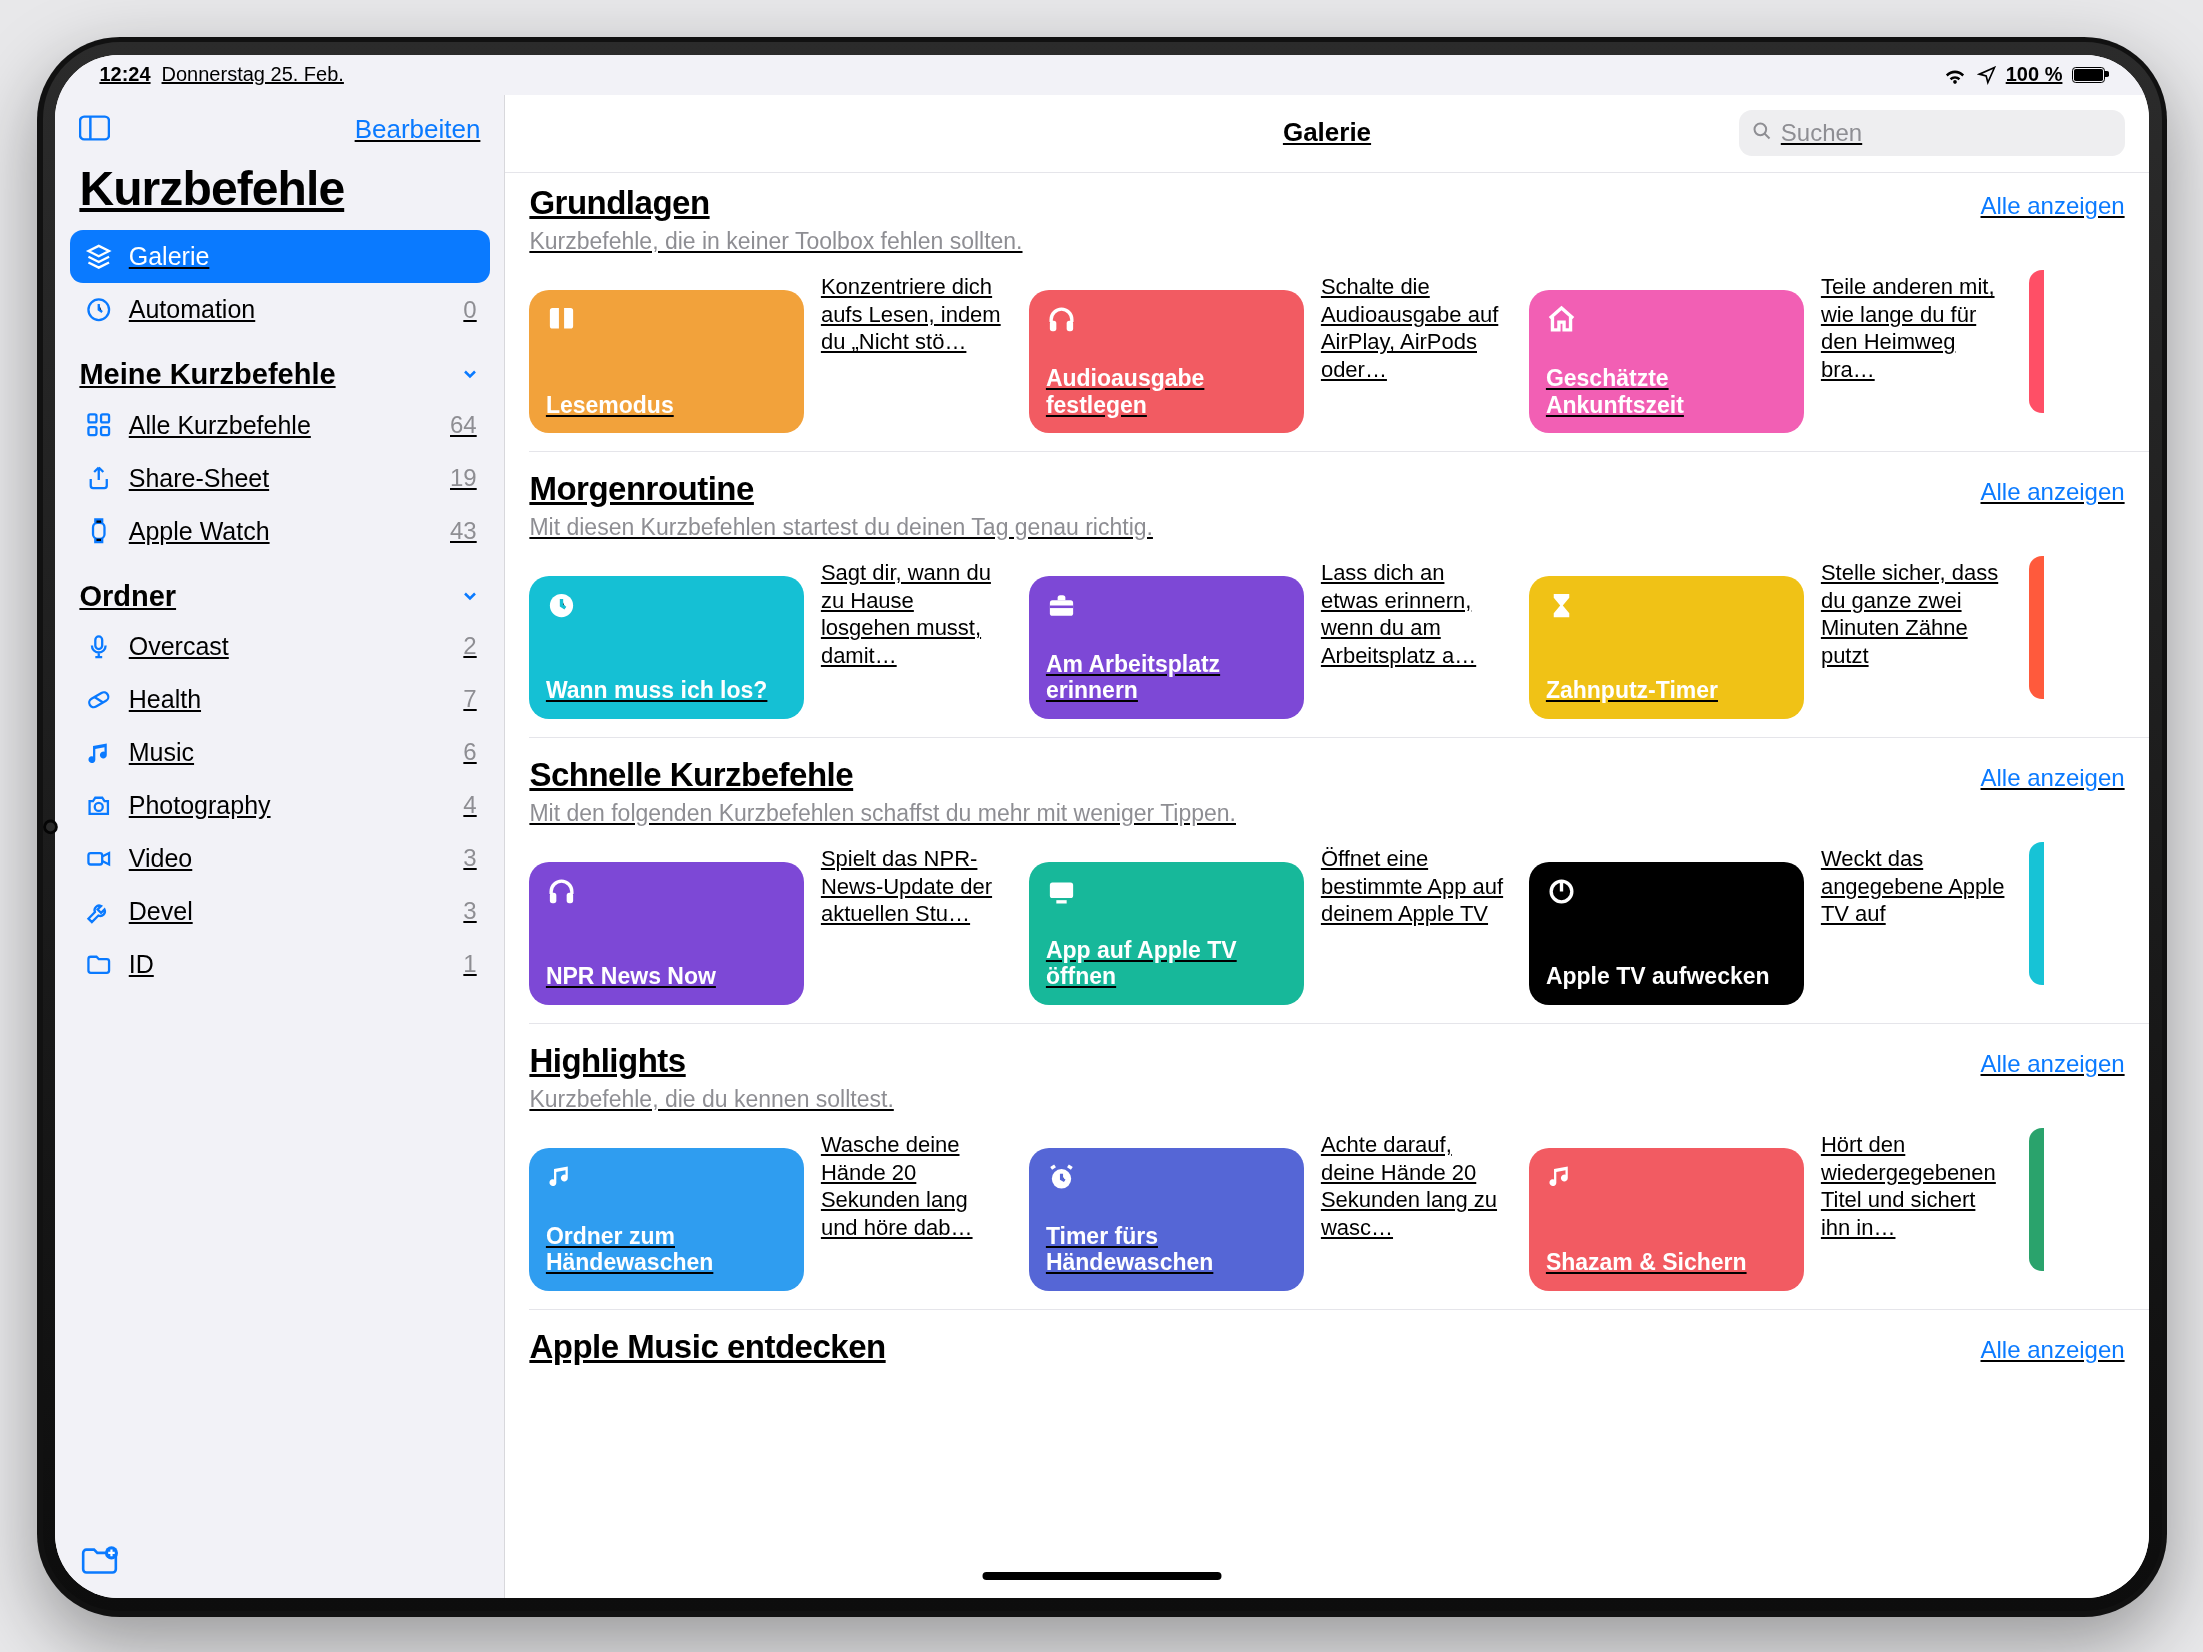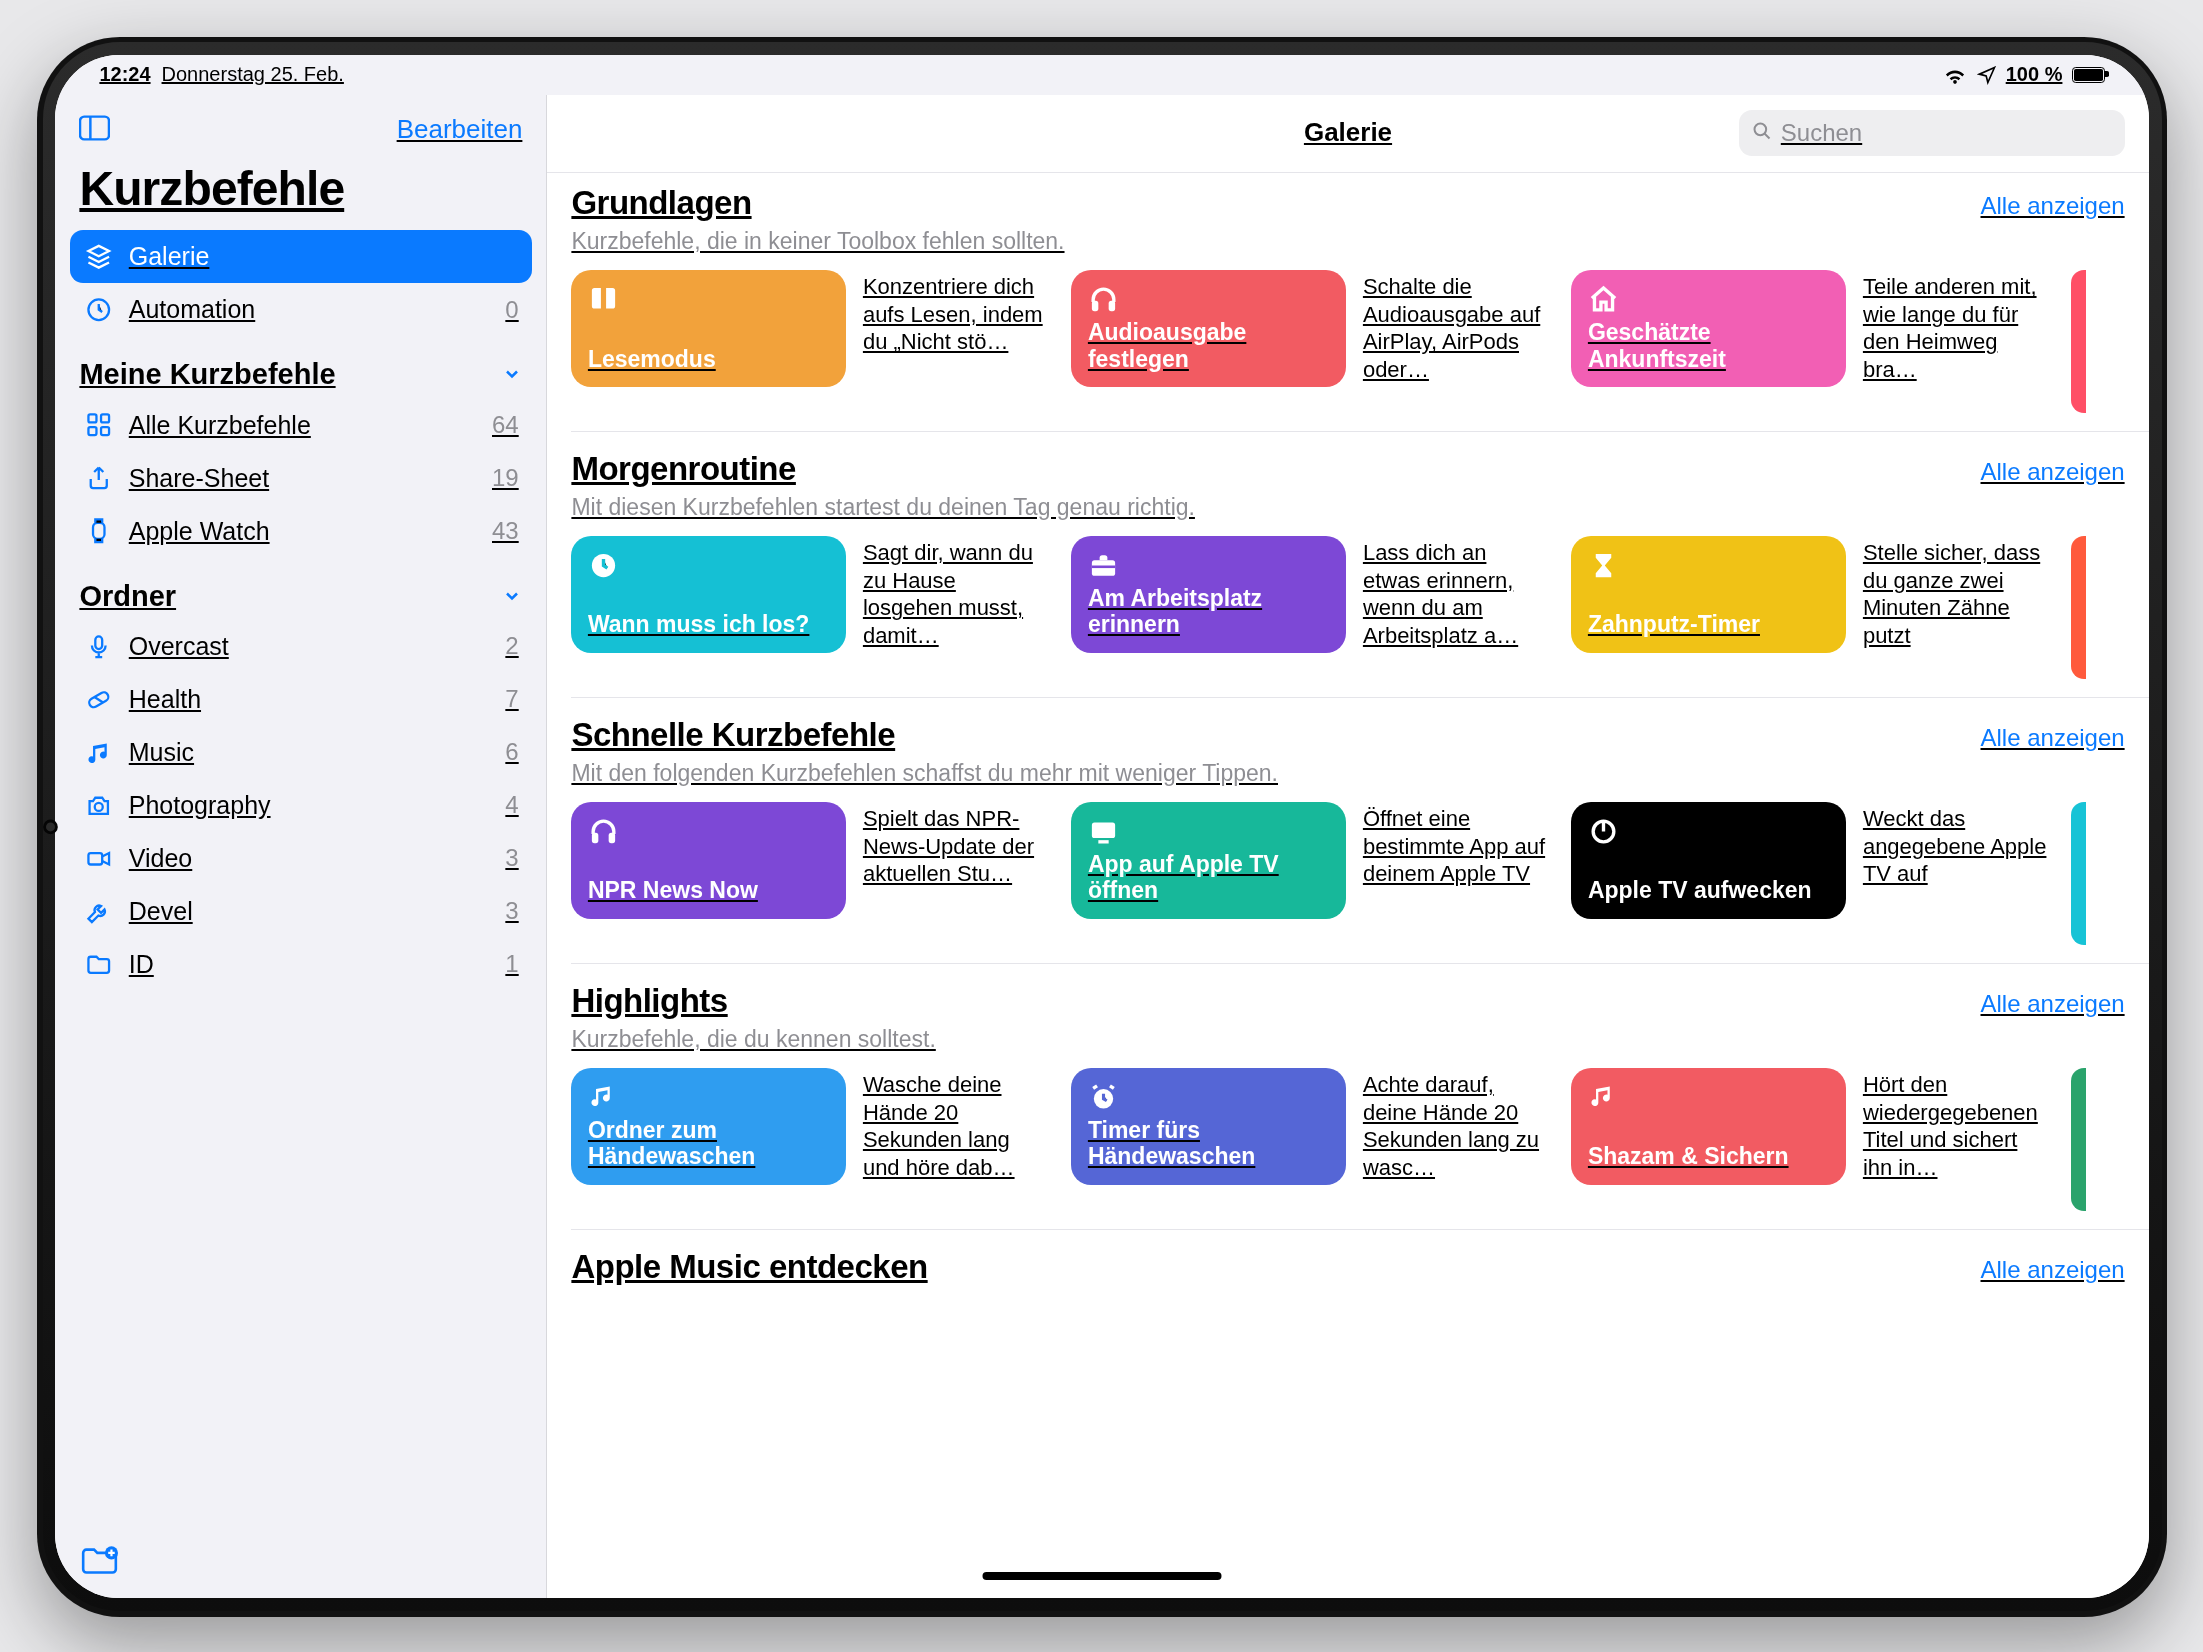--- a/index.html
+++ b/index.html
@@ -71,21 +71,21 @@
   .battery-body::after{content:"";position:absolute;right:-5.5px;top:3.7px;width:3.7px;height:5.5px;background:#000;border-radius:0 1.8px 1.8px 0;}
   .battery-fill{position:absolute;left:0.9px;top:0.9px;bottom:0.9px;right:0.9px;background:#000;border-radius:1.8px;}
 
   
   .app {
     flex: 1;
     display: flex;
     min-height: 0;
   }
   .sidebar {
-    width: 492px;
+    width: 450px;
     background: #f2f2f7;
     border-right: 0.9px solid #d8d8dc;
     display: flex;
     flex-direction: column;
     position:relative;
   }
   .sidebar-top {
     display: flex;
     align-items: center;
     justify-content: space-between;
@@ -144,23 +144,23 @@
   .section{border-top:0.9px solid #e5e5ea;padding-top:18.4px;margin-top:18.4px;padding-right:24px;}
   .section:first-child{border-top:none;margin-top:0;padding-top:5.5px;}
   .section-head{display:flex;align-items:baseline;justify-content:space-between;margin-bottom:3.7px;padding-right:0;}
   .section-title{font-size:33px;font-weight:800;letter-spacing:-0.5px;}
   .section-all{color:#0a7aff;font-size:24px;}
   .section-sub{font-size:23px;color:#8e8e93;margin:5.5px 0 14.7px;}
 
   .cards-row{display:flex;gap:22px;overflow:hidden;}
   .card{display:flex;gap:16.5px;align-items:flex-start;width:478px;flex:0 0 auto;}
   .card-tile{
-    width:275px;height:117px;border-radius:20px;
+    width:275px;height:143px;border-radius:20px;
     padding:14.7px 16.5px;display:flex;flex-direction:column;justify-content:space-between;
-    color:#fff;position:relative;flex:0 0 auto;
+    color:#fff;position:relative;flex:0 0 auto;margin-top:20px;
   }
   .card-tile .tile-icon{width:33px;height:33px;}
   .card-tile .tile-title{font-size:23px;font-weight:700;line-height:1.15;}
   .card-desc{font-size:22px;color:#000;line-height:1.25;max-width:184px;padding-top:3.7px;}
 
   .peek{
     width:14.7px;height:143px;border-radius:13px 0 0 13px;flex:0 0 auto;
   }
 
   

